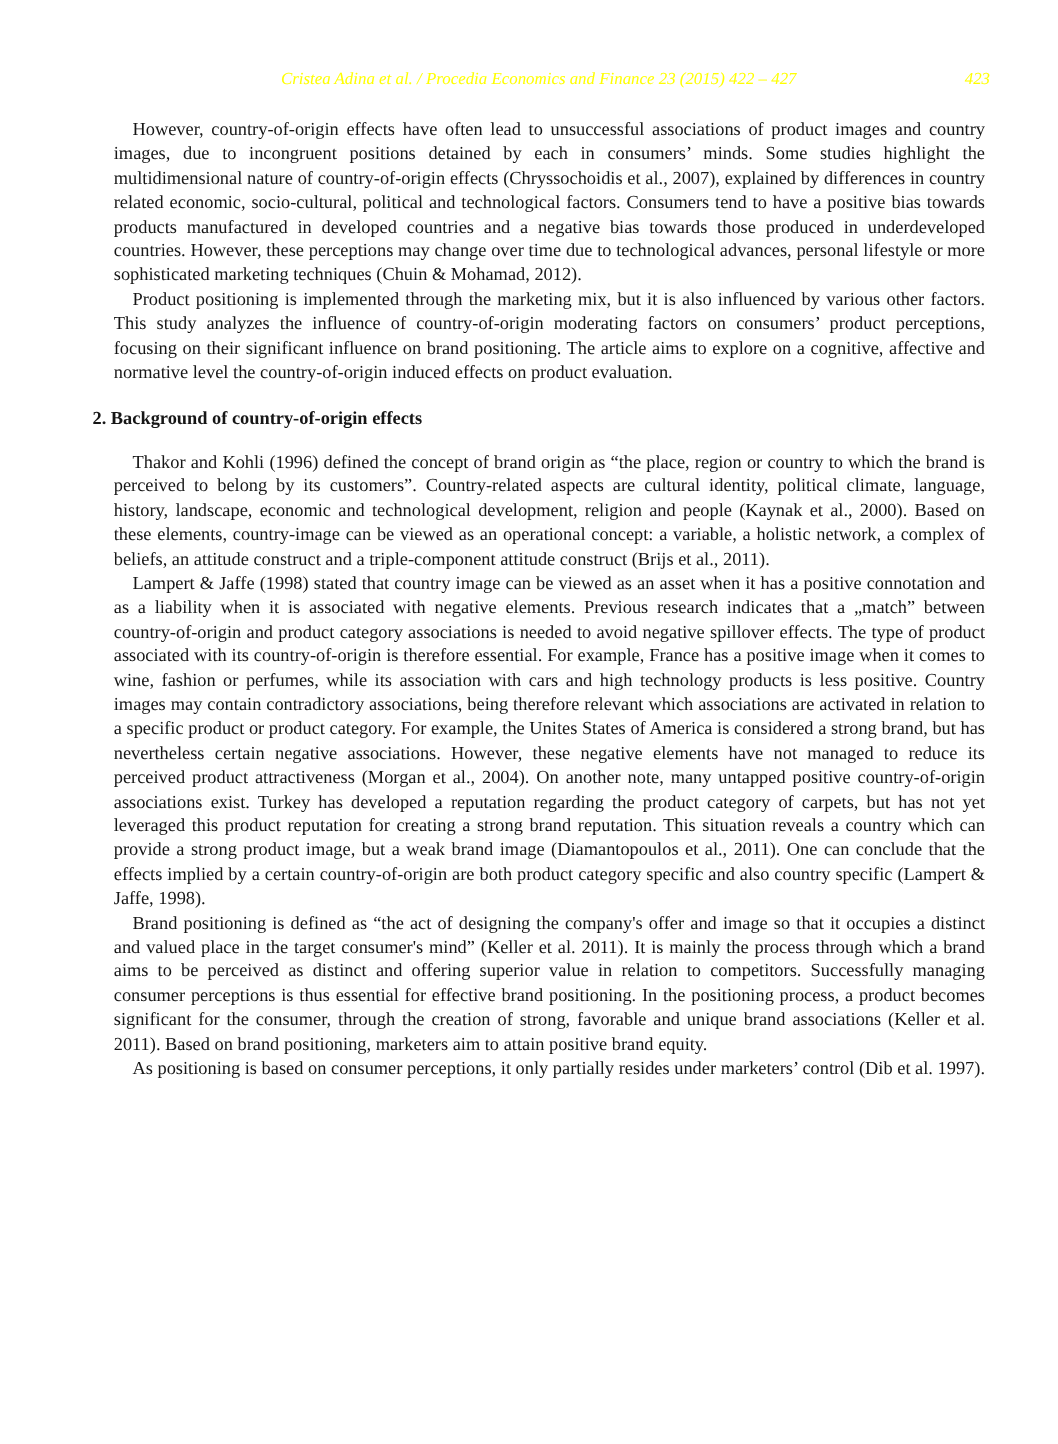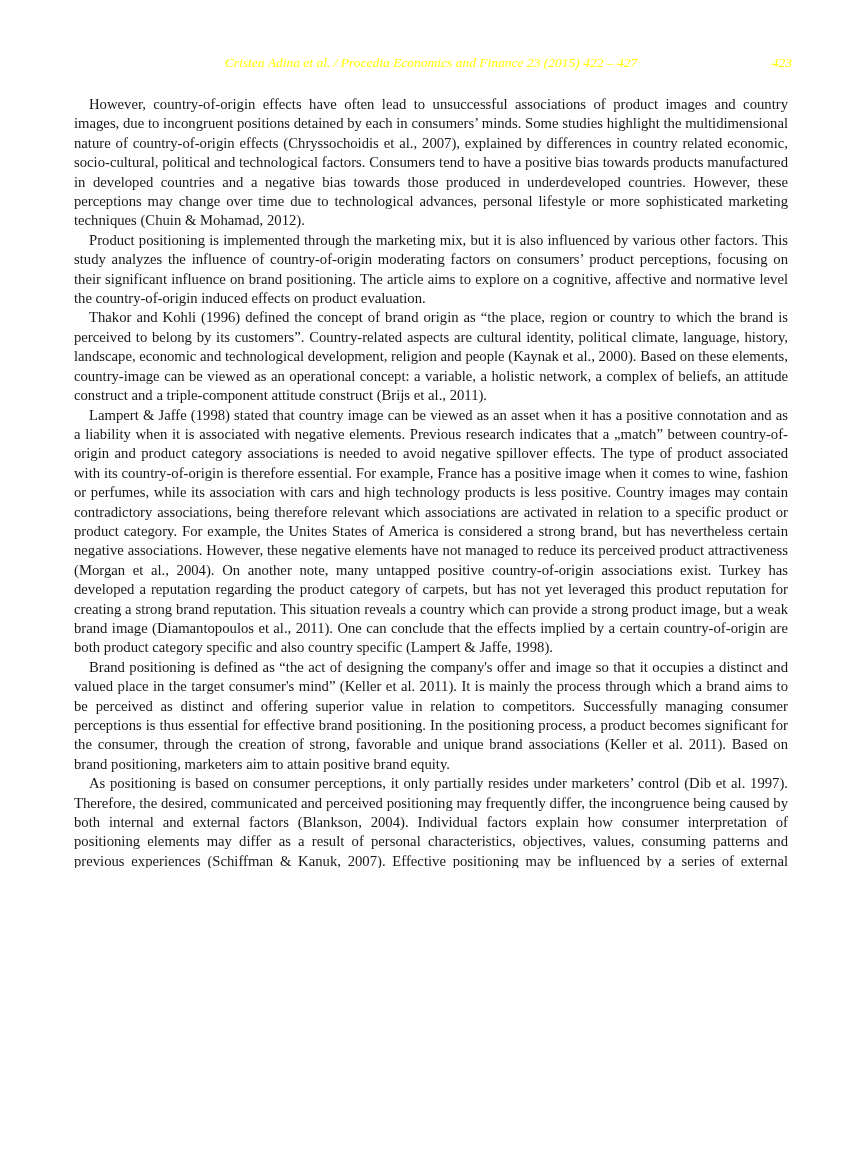--- a/index.html
+++ b/index.html
@@ -48,20 +48,21 @@
     font-size: 14.7px;
     line-height: 19.4px;
     text-align: justify;
   }
   p.para {
     margin: 0;
     padding: 0;
   }
   p.para.indent {
     text-indent: 15px;
+    margin-left: 17px;
   }
   h2.heading {
     font-size: 14.7px;
     line-height: 19.4px;
     font-weight: bold;
     margin: 18px 0 15px 0;
     text-align: left;
   }
 </style>
 </head>
@@ -74,20 +75,21 @@
     <span class="pageno">423</span>
   </div>
 
   <div class="content">
 
 
     <p class="para indent">However, country-of-origin effects have often lead to unsuccessful associations of product images and country images, due to incongruent positions detained by each in consumers’ minds. Some studies highlight the multidimensional nature of country-of-origin effects (Chryssochoidis et al., 2007), explained by differences in country related economic, socio-cultural, political and technological factors. Consumers tend to have a positive bias towards products manufactured in developed countries and a negative bias towards those produced in underdeveloped countries. However, these perceptions may change over time due to technological advances, personal lifestyle or more sophisticated marketing techniques (Chuin &amp; Mohamad, 2012).</p>
 
     <p class="para indent">Product positioning is implemented through the marketing mix, but it is also influenced by various other factors. This study analyzes the influence of country-of-origin moderating factors on consumers’ product perceptions, focusing on their significant influence on brand positioning. The article aims to explore on a cognitive, affective and normative level the country-of-origin induced effects on product evaluation.</p>
 
+    <h2 class="heading">2. Background of country-of-origin effects</h2>
 
     <p class="para indent">Thakor and Kohli (1996) defined the concept of brand origin as “the place, region or country to which the brand is perceived to belong by its customers”. Country-related aspects are cultural identity, political climate, language, history, landscape, economic and technological development, religion and people (Kaynak et al., 2000). Based on these elements, country-image can be viewed as an operational concept: a variable, a holistic network, a complex of beliefs, an attitude construct and a triple-component attitude construct (Brijs et al., 2011).</p>
 
     <p class="para indent">Lampert &amp; Jaffe (1998) stated that country image can be viewed as an asset when it has a positive connotation and as a liability when it is associated with negative elements. Previous research indicates that a „match” between country-of-origin and product category associations is needed to avoid negative spillover effects. The type of product associated with its country-of-origin is therefore essential. For example, France has a positive image when it comes to wine, fashion or perfumes, while its association with cars and high technology products is less positive. Country images may contain contradictory associations, being therefore relevant which associations are activated in relation to a specific product or product category. For example, the Unites States of America is considered a strong brand, but has nevertheless certain negative associations. However, these negative elements have not managed to reduce its perceived product attractiveness (Morgan et al., 2004). On another note, many untapped positive country-of-origin associations exist. Turkey has developed a reputation regarding the product category of carpets, but has not yet leveraged this product reputation for creating a strong brand reputation. This situation reveals a country which can provide a strong product image, but a weak brand image (Diamantopoulos et al., 2011). One can conclude that the effects implied by a certain country-of-origin are both product category specific and also country specific (Lampert &amp; Jaffe, 1998).</p>
 
 
     <p class="para indent">Brand positioning is defined as “the act of designing the company's offer and image so that it occupies a distinct and valued place in the target consumer's mind” (Keller et al. 2011). It is mainly the process through which a brand aims to be perceived as distinct and offering superior value in relation to competitors. Successfully managing consumer perceptions is thus essential for effective brand positioning. In the positioning process, a product becomes significant for the consumer, through the creation of strong, favorable and unique brand associations (Keller et al. 2011). Based on brand positioning, marketers aim to attain positive brand equity.</p>
 
     <p class="para indent">As positioning is based on consumer perceptions, it only partially resides under marketers’ control (Dib et al. 1997). Therefore, the desired, communicated and perceived positioning may frequently differ, the incongruence being caused by both internal and external factors (Blankson, 2004). Individual factors explain how consumer interpretation of positioning elements may differ as a result of personal characteristics, objectives, values, consuming patterns and previous experiences (Schiffman &amp; Kanuk, 2007). Effective positioning may be influenced by a series of external associations, related to competition, cultural or social factors. Moreover, in a global context, international positioning raises new positioning challenges, such as managing country-of-origin effects. Country-of-</p>
 

